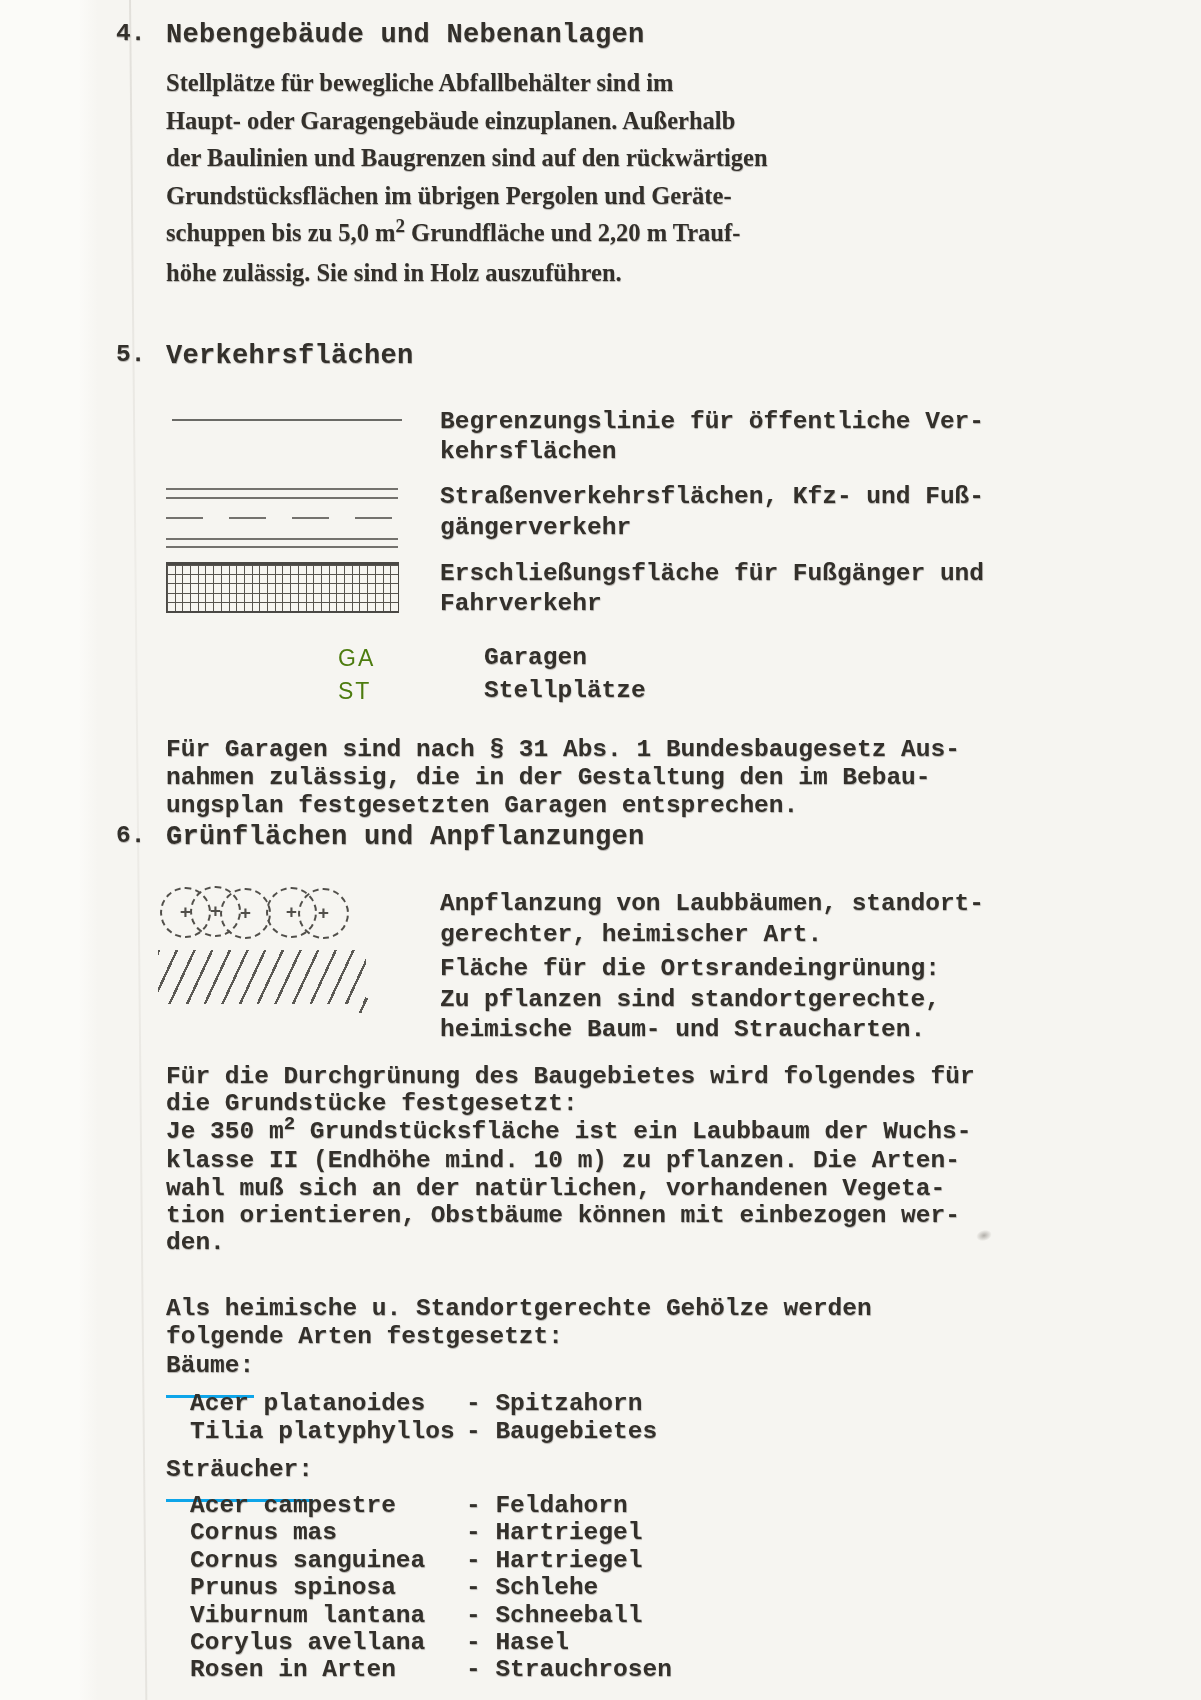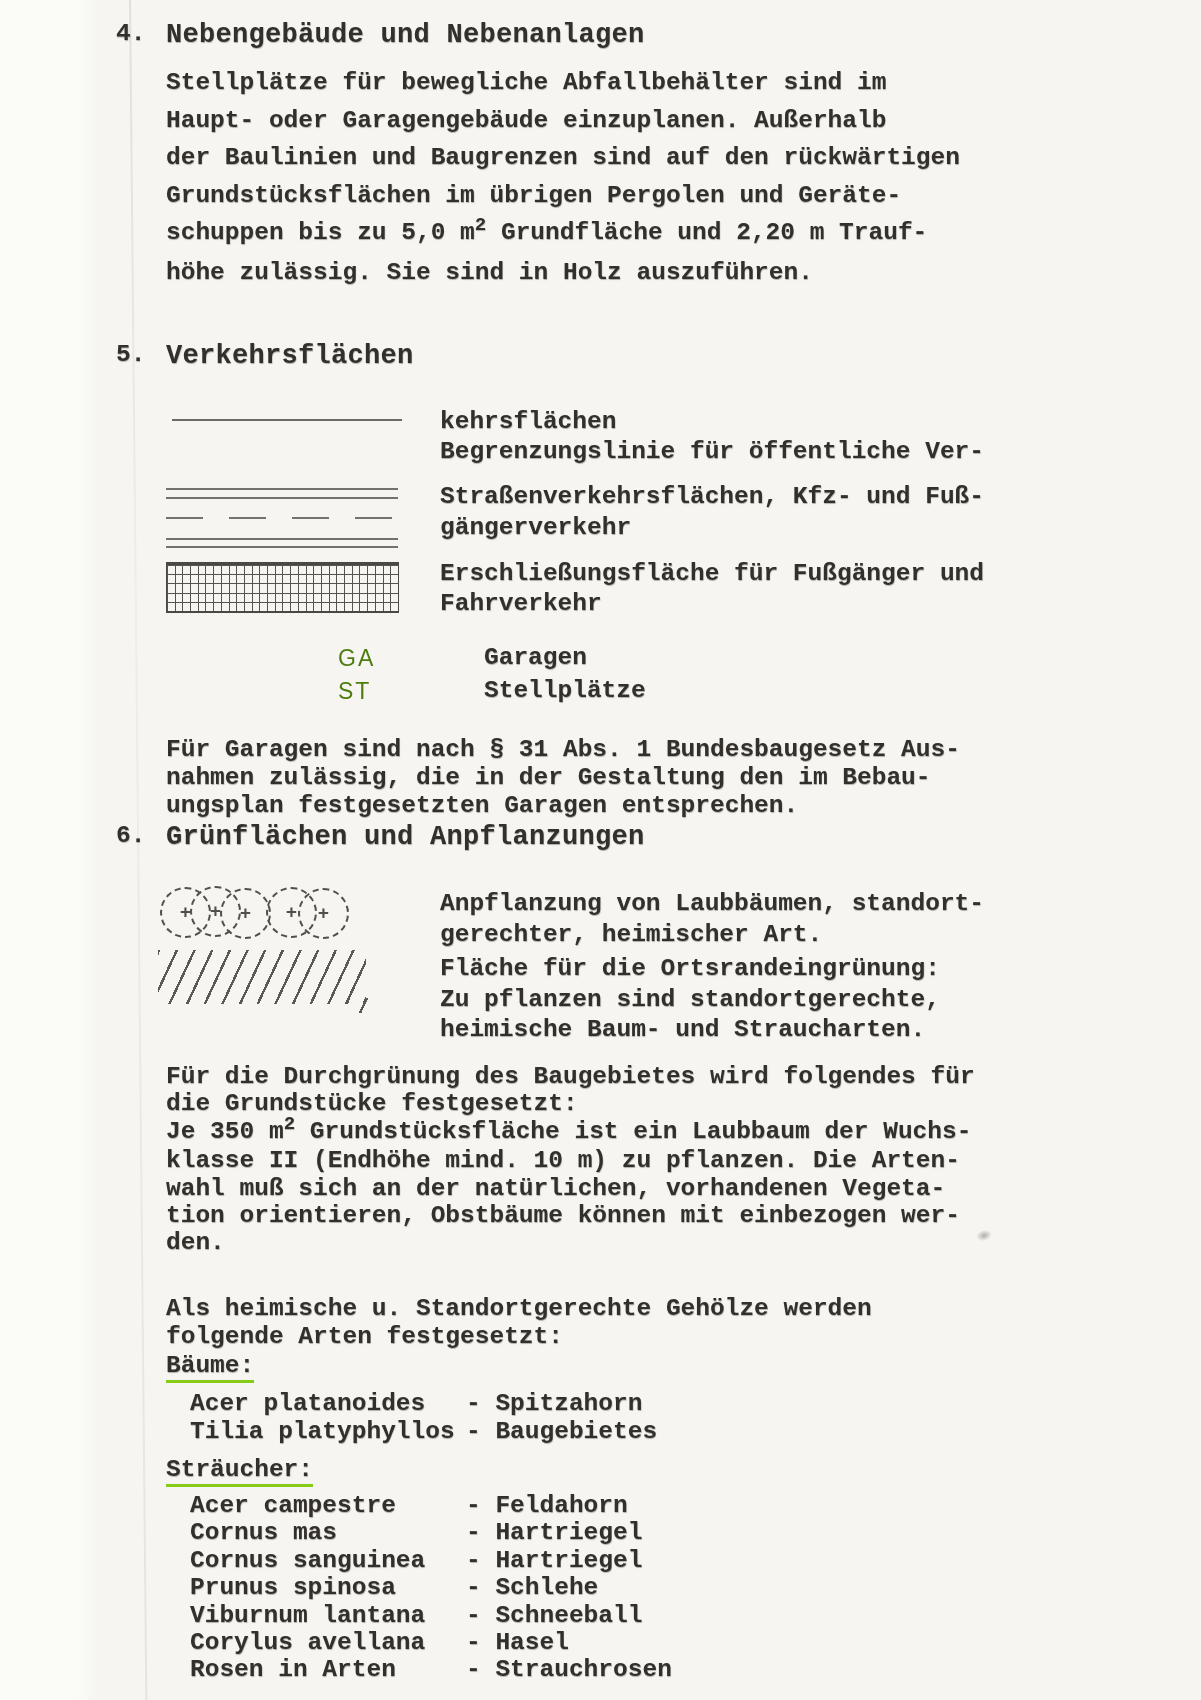--- a/index.html
+++ b/index.html
@@ -10,21 +10,21 @@
   }
   .paper-left-strip{position:absolute;left:0;top:0;width:98px;height:100%;
     background:linear-gradient(90deg,#fbfbf8 80%,rgba(251,251,248,0));}
   .crease{position:absolute;left:129px;top:-2px;width:2px;height:1706px;
     background:linear-gradient(180deg,rgba(120,112,100,.16),rgba(120,112,100,.06) 35%,rgba(120,112,100,.13));
     transform:rotate(-0.55deg);transform-origin:top center;}
   .sec-num{position:absolute;left:116px;font-size:24.5px;}
   .sec-title{position:absolute;left:166px;font-size:27px;letter-spacing:.3px;}
   .para{position:absolute;left:166px;font-size:24.5px;line-height:28.2px;}
   .para .tline{white-space:pre;}
-  .para-wide{line-height:37.6px;}
+  .para-wide{line-height:37.6px;font-family:Liberation Serif, serif;}
   .legend-text{position:absolute;left:440px;font-size:24.5px;line-height:30px;}
   .legend-text .tline{white-space:pre;}
   .sup{font-size:.78em;position:relative;top:-.48em;}
 
   .sym-line1{position:absolute;left:172px;top:419px;width:230px;height:2px;background:#6a6a66;}
   .sym-street{position:absolute;left:166px;top:488px;width:232px;height:61px;}
   .sym-street .ln{position:absolute;left:0;width:100%;height:1.8px;background:#74726e;}
   .sym-street .ln.l1{top:0;}
   .sym-street .ln.l2{top:9px;}
   .sym-street .ln.l3{top:29px;background:repeating-linear-gradient(90deg,#74726e 0 37px,rgba(0,0,0,0) 37px 63px);}
@@ -46,21 +46,21 @@
   .circle.c1{left:0;top:1px;}
   .circle.c2{left:30px;top:0;}
   .circle.c3{left:60px;top:2px;}
   .circle.c4{left:106px;top:1px;}
   .circle.c5{left:138px;top:2px;}
   .sym-hatch{position:absolute;left:158px;top:950px;width:208px;height:54px;
     background:repeating-linear-gradient(115deg,#5b5954 0 2.4px,rgba(0,0,0,0) 2.4px 16px);}
   .sym-hatch-extra{position:absolute;left:348px;top:998px;width:26px;height:15px;
     background:repeating-linear-gradient(115deg,#5b5954 0 2.4px,rgba(0,0,0,0) 2.4px 16px);}
 
-  .list-heading{position:absolute;left:166px;font-size:24.5px;padding-bottom:1px;border-bottom:3px solid #84cc16;}
+  .list-heading{position:absolute;left:166px;font-size:24.5px;padding-bottom:16px;border-bottom:3px solid #0ea5e9;}
   .species-list{position:absolute;left:166px;font-size:24.5px;}
   .species-row{position:relative;height:27.4px;}
   .species-row.tall{height:28px;}
   .species-row .latin{position:absolute;left:0;white-space:pre;margin-left:24px;}
   .species-row .german{position:absolute;left:300px;white-space:pre;}
   .smudge{position:absolute;left:976px;top:1230px;width:16px;height:11px;border-radius:50%;
     background:radial-gradient(ellipse at center,rgba(110,105,98,.5),rgba(110,105,98,0) 70%);
     transform:rotate(-15deg);}
 </style>
 </head>
@@ -79,22 +79,22 @@
       <div class="tline">Grundstücksflächen im übrigen Pergolen und Geräte-</div>
       <div class="tline">schuppen bis zu 5,0 m<span class="sup">2</span> Grundfläche und 2,20 m Trauf-</div>
       <div class="tline">höhe zulässig. Sie sind in Holz auszuführen.</div>
     </div>
 
   <div class="sec-num" style="top:341px">5.</div>
   <div class="sec-title" style="top:341px">Verkehrsflächen</div>
 
   <div class="sym-line1"></div>
   <div class="legend-text" style="top:407px;line-height:29.5px">
+      <div class="tline">Begrenzungslinie für öffentliche Ver-</div>
       <div class="tline">kehrsflächen</div>
-      <div class="tline">Begrenzungslinie für öffentliche Ver-</div>
     </div>
 
   <div class="sym-street">
     <div class="ln l1"></div>
     <div class="ln l2"></div>
     <div class="ln l3"></div>
     <div class="ln l4"></div>
     <div class="ln l5"></div>
   </div>
   <div class="legend-text" style="top:481px;line-height:31px">

